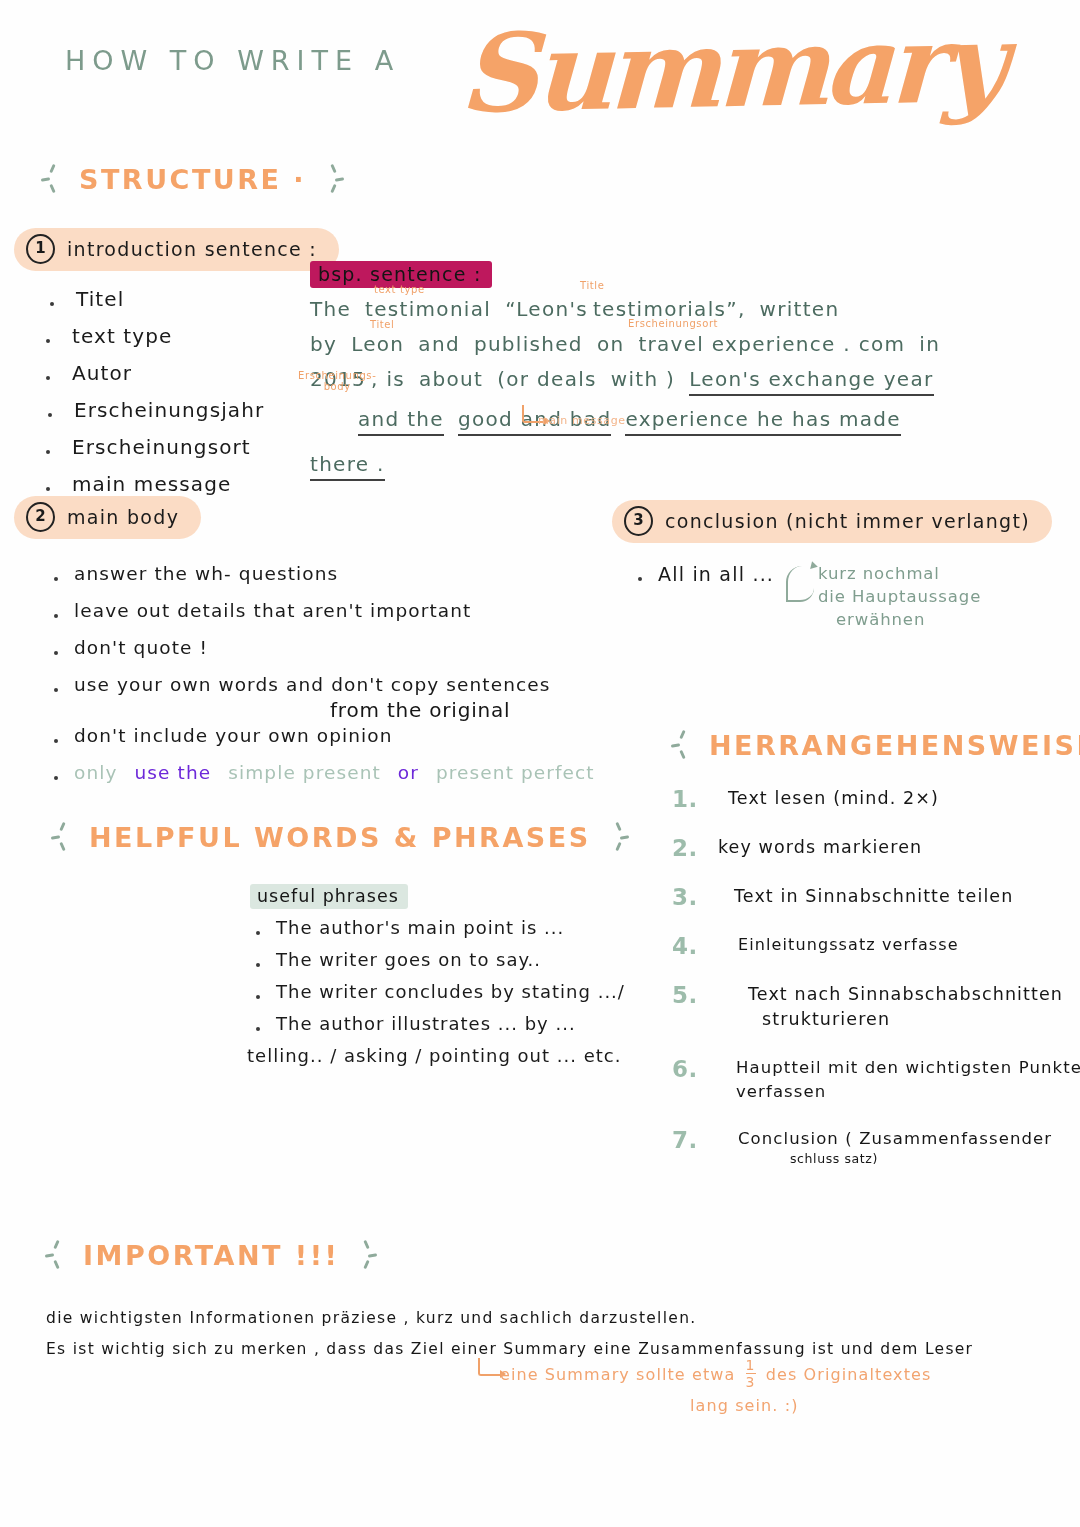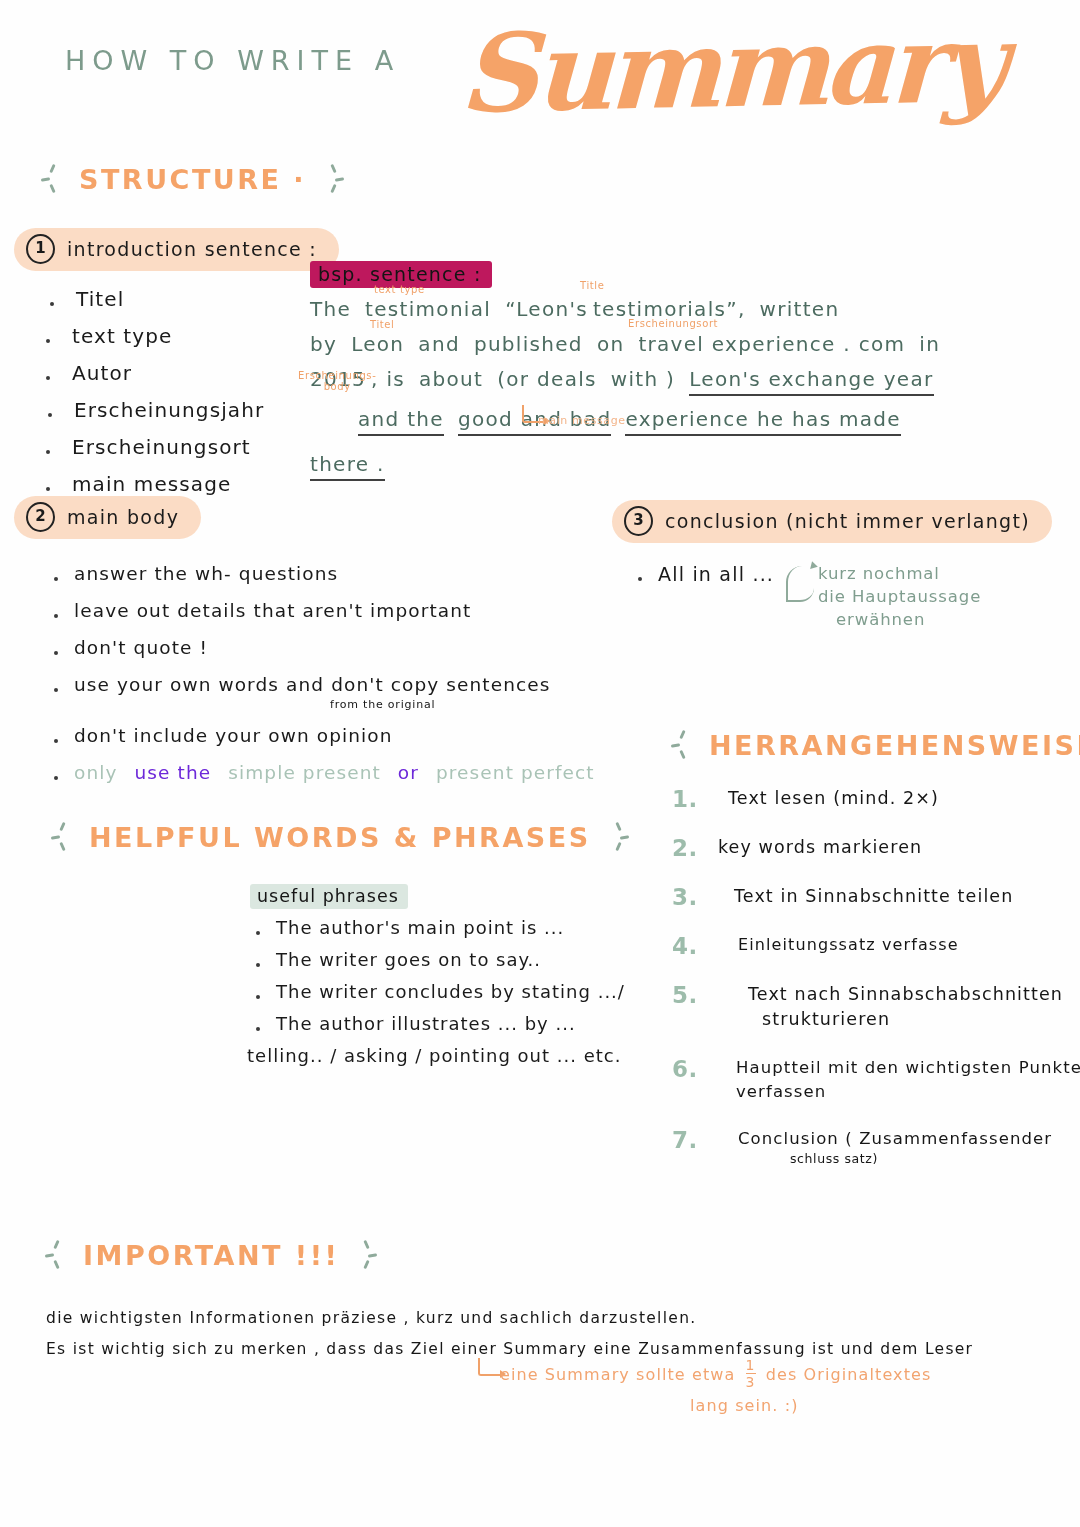--- a/index.html
+++ b/index.html
@@ -200,21 +200,21 @@
   #mainbody-list {
     left: 48px; top: 563px;
     font-size: 18.5px;
     letter-spacing: 1.1px;
   }
   #mainbody-list li { margin-bottom: 16px; }
   #mainbody-list li.wide { margin-bottom: 30px; }
   .sub-note {
     position: absolute;
     left: 282px; top: 24px;
-    font-size: 11px;
+    font-size: 20px;
     letter-spacing: 0.8px;
     color: #161616;
     white-space: nowrap;
   }
   .dim-green { color: #a9c3b6; }
   .blk { color: #6d28d9; }
 
   
   #conclusion-list {
     left: 632px; top: 563px;

